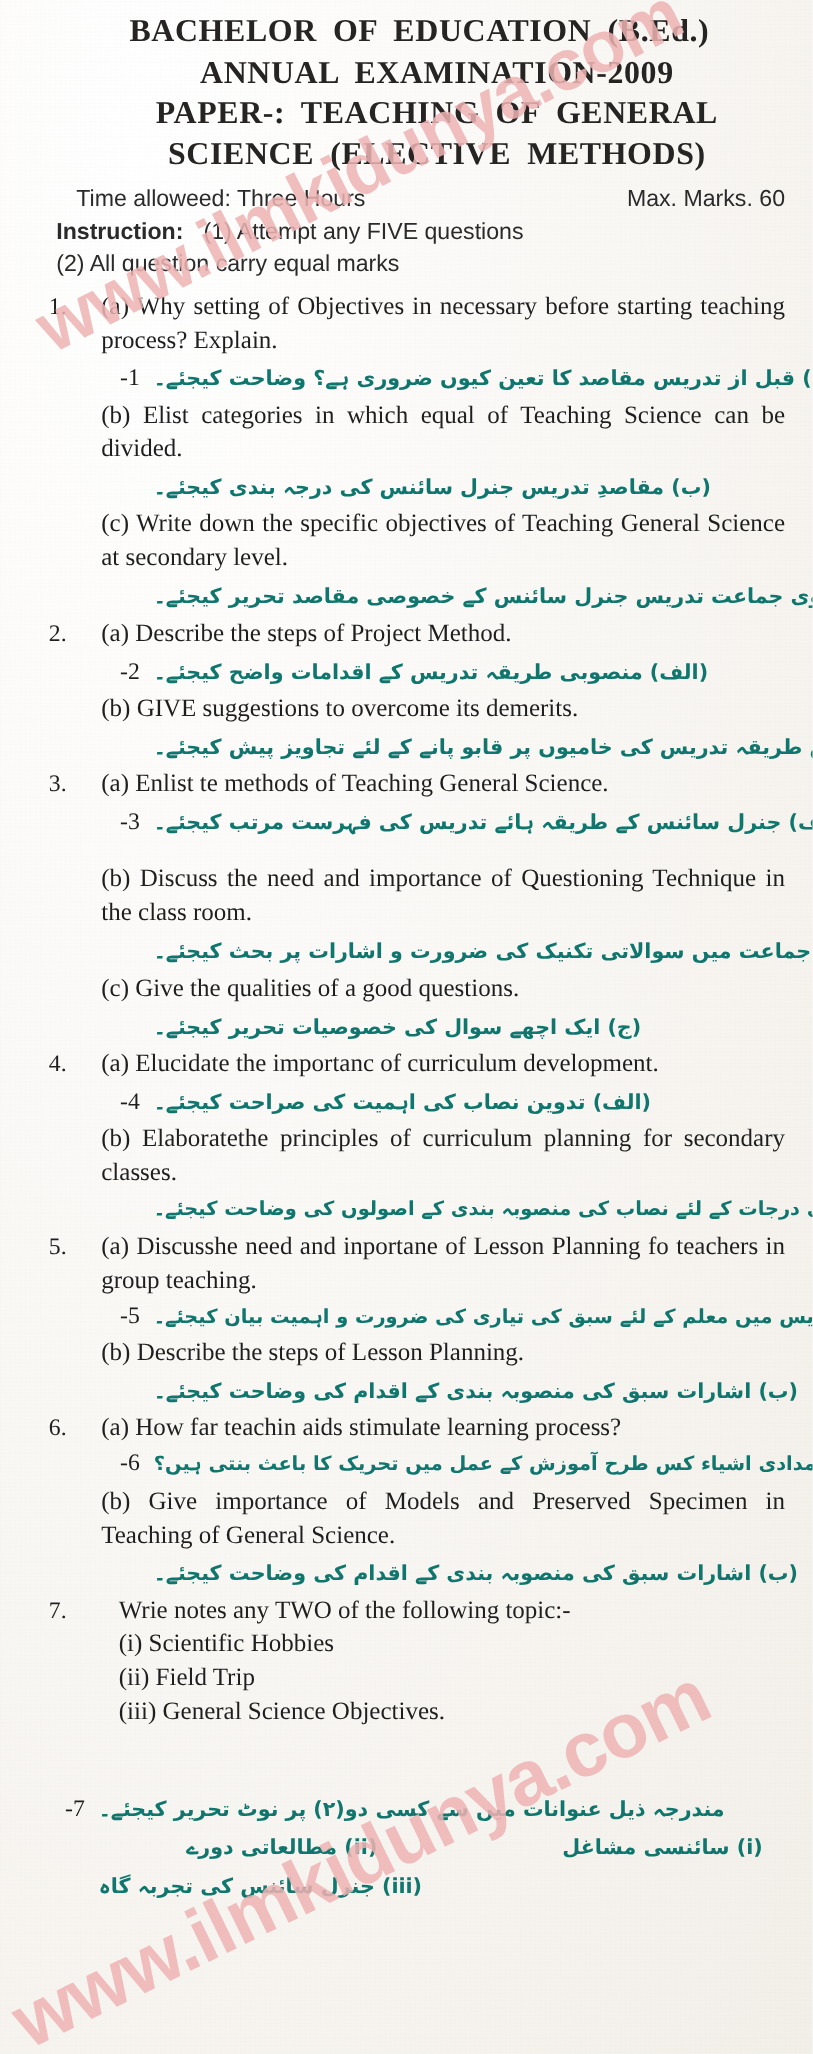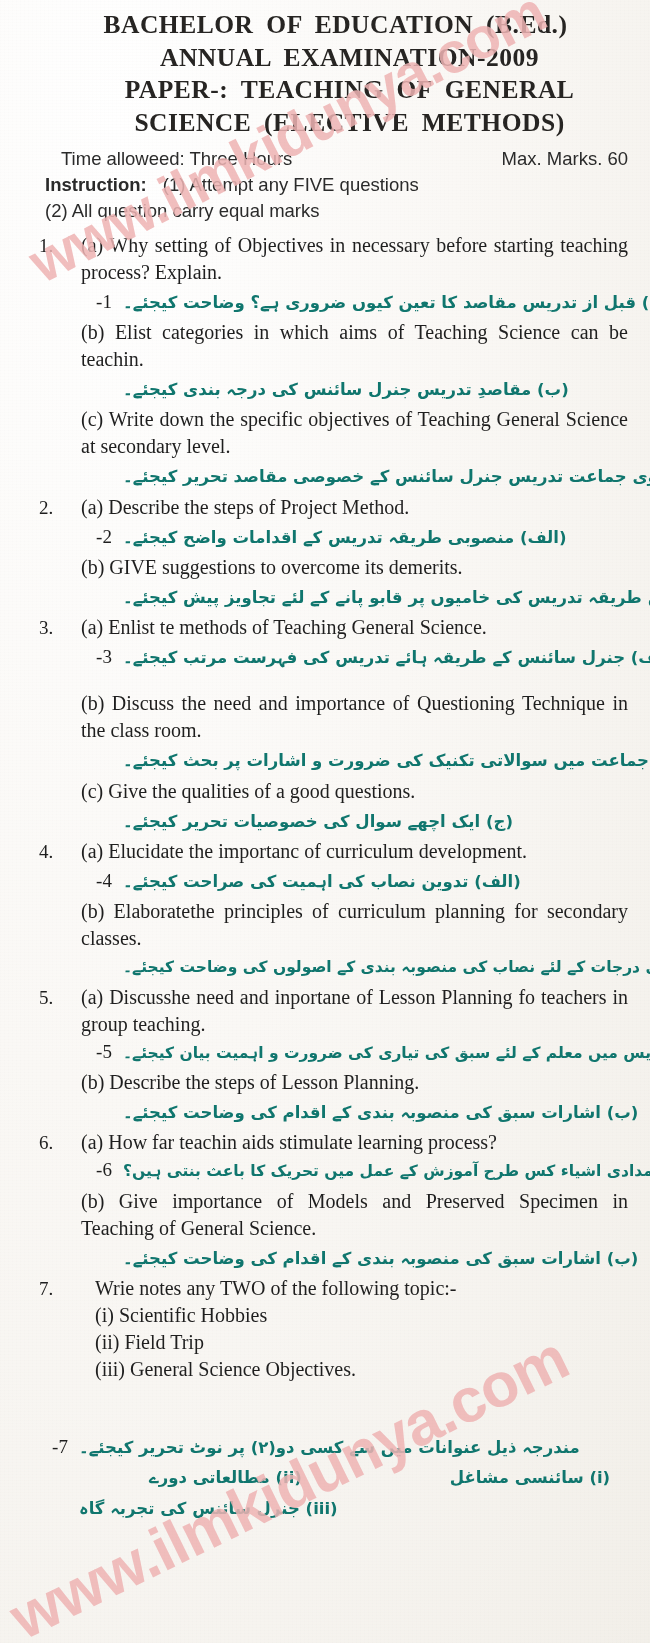--- a/index.html
+++ b/index.html
@@ -179,21 +179,21 @@
   <div id="questions">
 
     <div class="q">
       <div class="qnum">1.</div>
       <div class="qbody">
         <div class="en">(a) Why setting of Objectives in necessary before starting teaching process? Explain.</div>
         <div class="ur-row">
           <span class="ur">(الف) قبل از تدریس مقاصد کا تعین کیوں ضروری ہے؟ وضاحت کیجئے۔</span>
           <span class="ur-num">-1</span>
         </div>
-        <div class="en">(b) Elist categories in which aims of Teaching Science can be teachin.</div>
+        <div class="en">(b) Elist categories in which equal of Teaching Science can be divided.</div>
         <div class="ur-row">
           <span class="ur">(ب) مقاصدِ تدریس جنرل سائنس کی درجہ بندی کیجئے۔</span>
           <span class="ur-num blank">-</span>
         </div>
         <div class="en">(c) Write down the specific objectives of Teaching General Science at secondary level.</div>
         <div class="ur-row">
           <span class="ur">(ج) برائے ثانوی جماعت تدریس جنرل سائنس کے خصوصی مقاصد تحریر کیجئے۔</span>
           <span class="ur-num blank">-</span>
         </div>
       </div>

